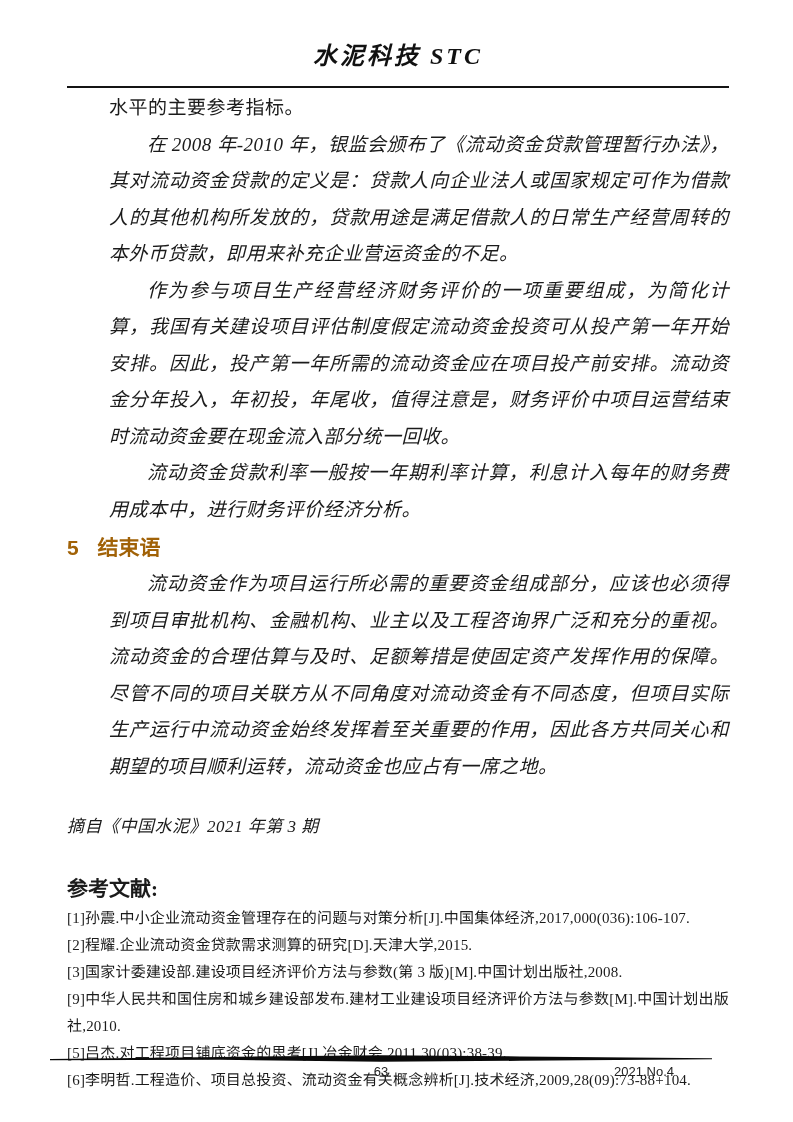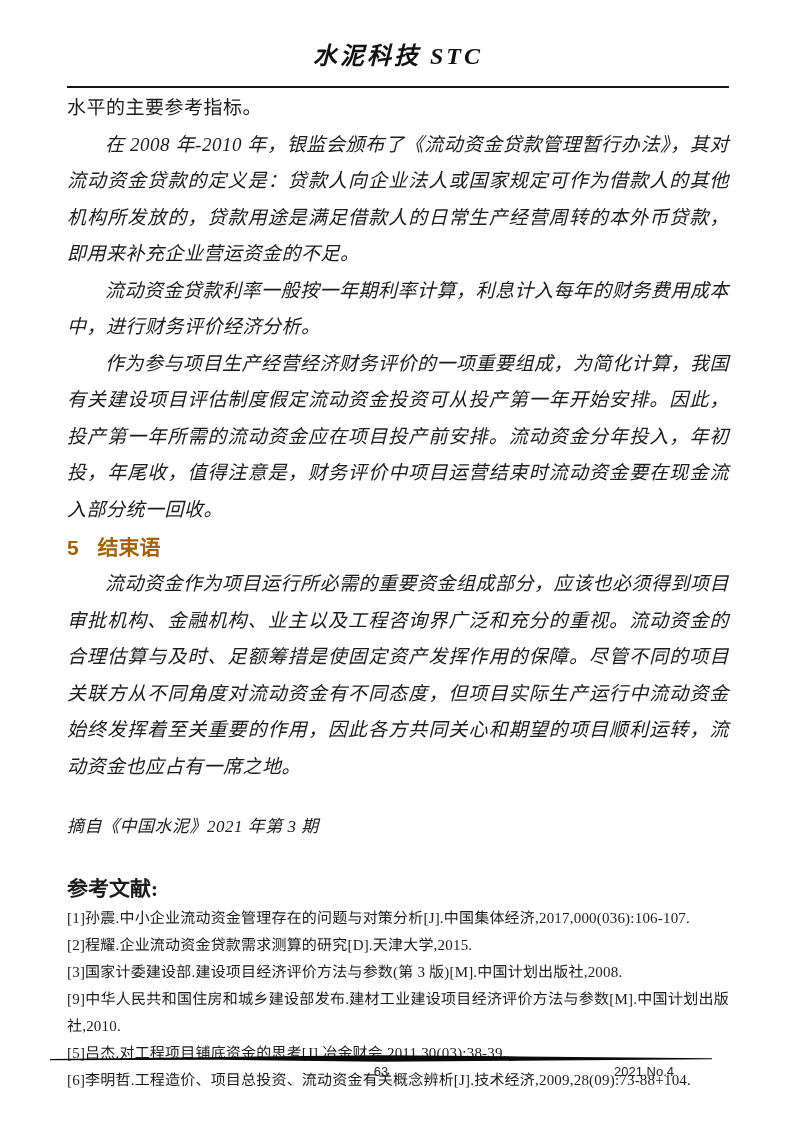--- a/index.html
+++ b/index.html
@@ -33,20 +33,21 @@
     border-top: 2.5px solid #141414;
     height: 0;
   }
   
   .content { margin-top: 2px; }
   .content p.body-par {
     font-size: 19px;
     line-height: 36.5px;
     text-align: justify;
     letter-spacing: 0.5px;
+    margin-left: 42px;
   }
   .content p.indent { text-indent: 2em; font-style: italic; }
   .section-heading {
     font-size: 21px;
     font-weight: bold;
     color: #a16207;
     margin: 5px 0 3px 0;
     line-height: 30px;
     font-family: "Liberation Sans", "DejaVu Sans", sans-serif;
   }
@@ -108,23 +109,23 @@
     <div class="journal-title">水泥科技 STC</div>
     <div class="header-rule"></div>
   </div>
 
   <div class="content">
 
     <p class="body-par">水平的主要参考指标。</p>
 
     <p class="body-par indent">在 2008 年-2010 年，银监会颁布了《流动资金贷款管理暂行办法》，其对流动资金贷款的定义是：贷款人向企业法人或国家规定可作为借款人的其他机构所发放的，贷款用途是满足借款人的日常生产经营周转的本外币贷款，即用来补充企业营运资金的不足。</p>
 
+    <p class="body-par indent">作为参与项目生产经营经济财务评价的一项重要组成，为简化计算，我国有关建设项目评估制度假定流动资金投资可从投产第一年开始安排。因此，投产第一年所需的流动资金应在项目投产前安排。流动资金分年投入，年初投，年尾收，值得注意是，财务评价中项目运营结束时流动资金要在现金流入部分统一回收。</p>
+
     <p class="body-par indent">流动资金贷款利率一般按一年期利率计算，利息计入每年的财务费用成本中，进行财务评价经济分析。</p>
-
-    <p class="body-par indent">作为参与项目生产经营经济财务评价的一项重要组成，为简化计算，我国有关建设项目评估制度假定流动资金投资可从投产第一年开始安排。因此，投产第一年所需的流动资金应在项目投产前安排。流动资金分年投入，年初投，年尾收，值得注意是，财务评价中项目运营结束时流动资金要在现金流入部分统一回收。</p>
 
     <h2 class="section-heading"><span class="sec-num">5</span><span class="sec-title">结束语</span></h2>
 
     <p class="body-par indent">流动资金作为项目运行所必需的重要资金组成部分，应该也必须得到项目审批机构、金融机构、业主以及工程咨询界广泛和充分的重视。流动资金的合理估算与及时、足额筹措是使固定资产发挥作用的保障。尽管不同的项目关联方从不同角度对流动资金有不同态度，但项目实际生产运行中流动资金始终发挥着至关重要的作用，因此各方共同关心和期望的项目顺利运转，流动资金也应占有一席之地。</p>
 
     <p class="source-note">摘自《中国水泥》2021 年第 3 期</p>
 
     <p class="references-heading">参考文献:</p>
 
     <div class="references">

